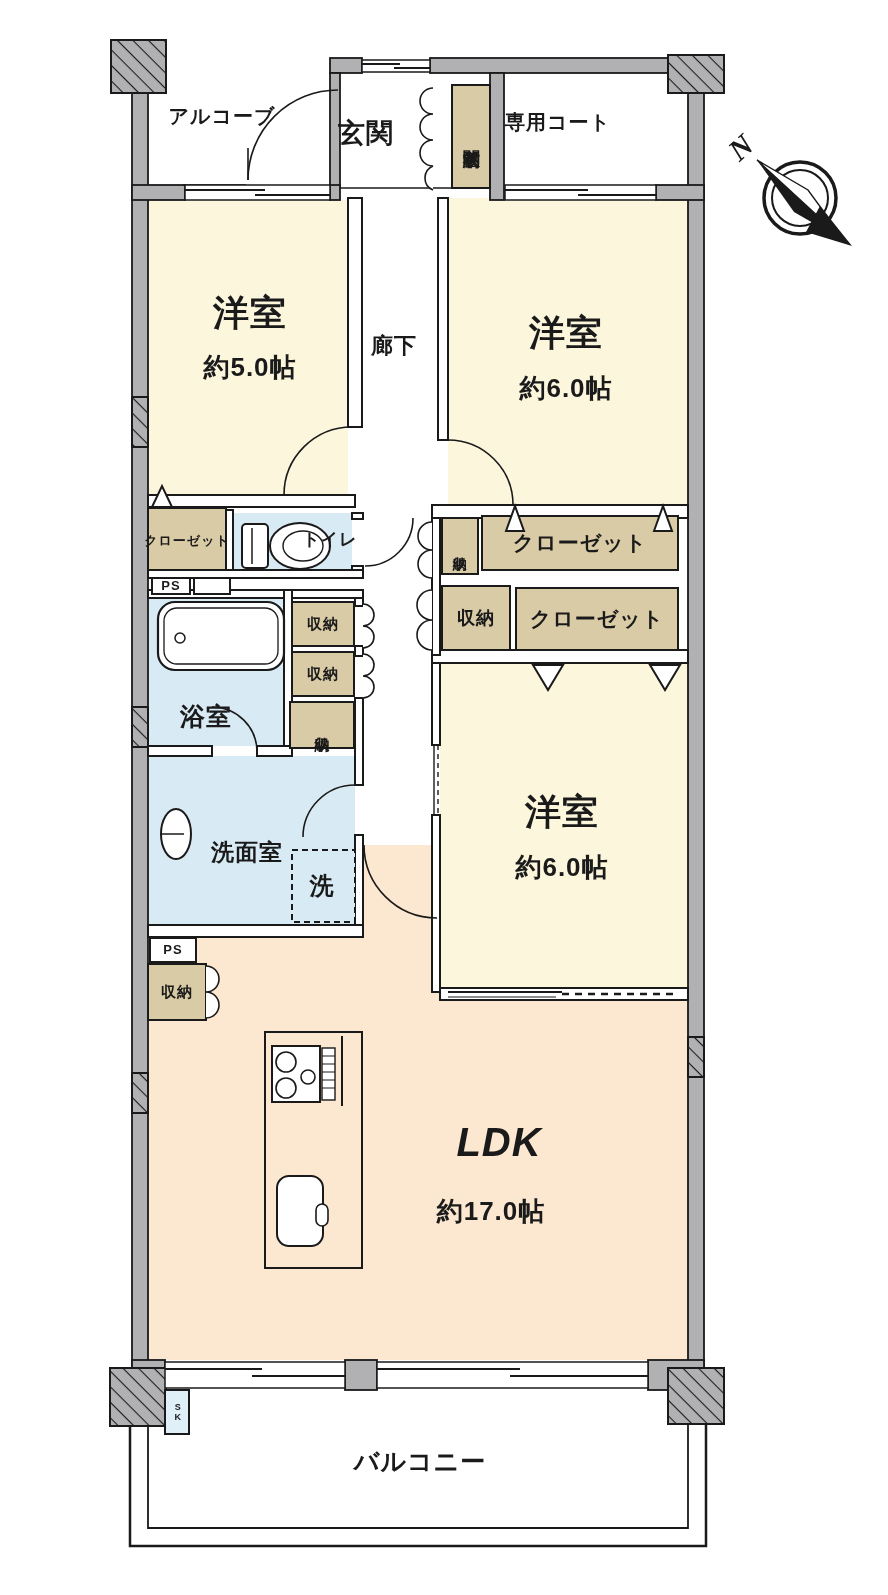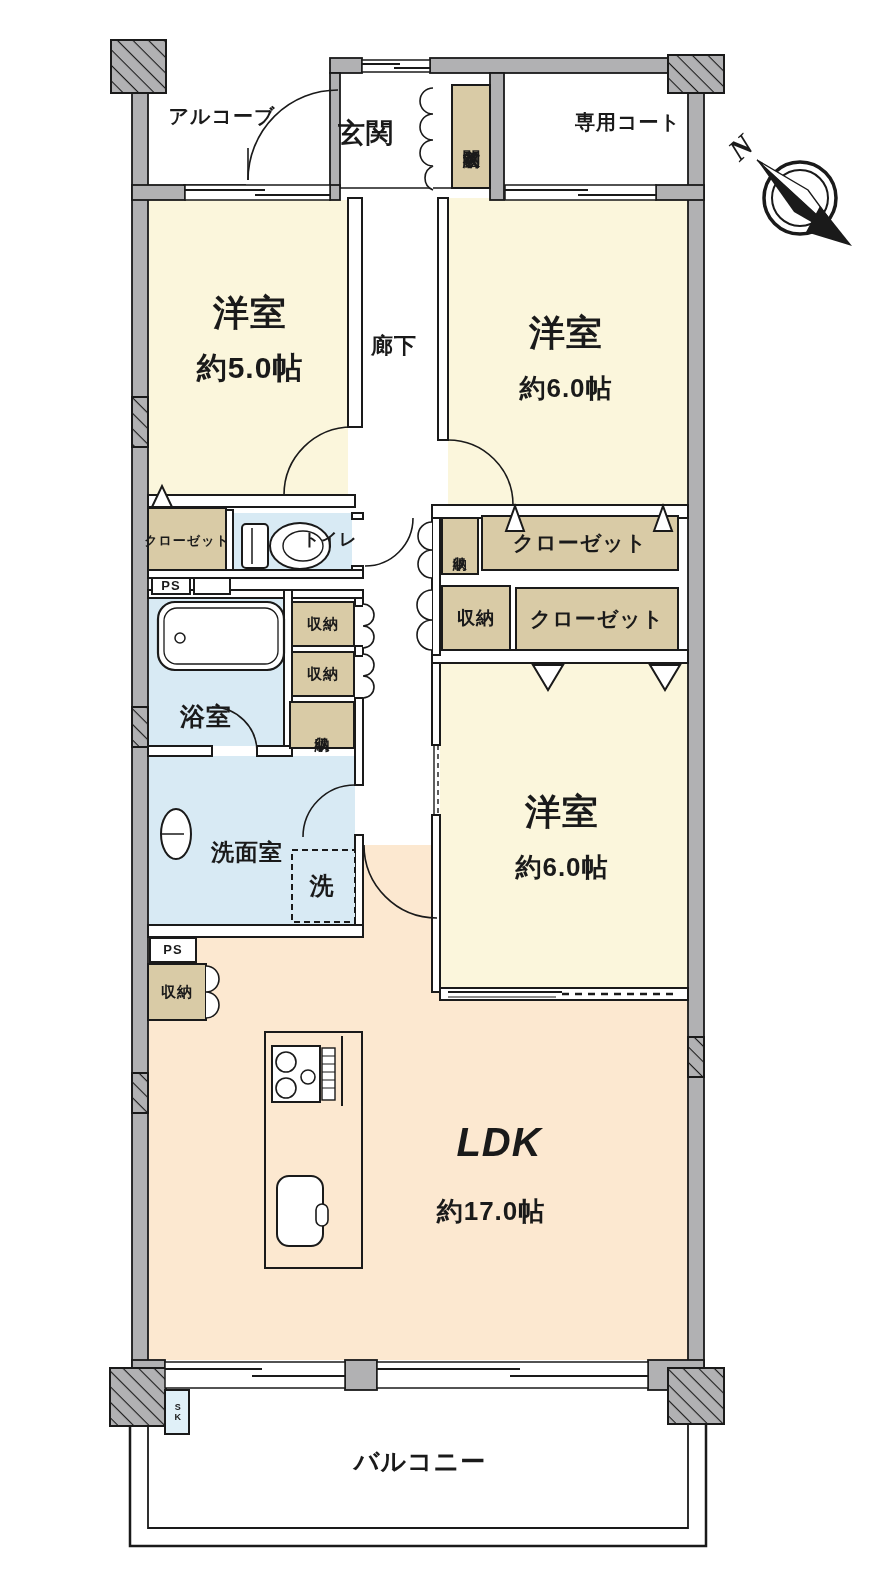--- a/index.html
+++ b/index.html
@@ -220,25 +220,25 @@
     <circle cx="800" cy="198" r="28" fill="none" stroke="#1a1a1a" stroke-width="2"></circle>
     <path d="M 757 160 L 808 190 L 846 242 Z" fill="#ffffff" stroke="#1a1a1a" stroke-width="1.4"></path>
     <polygon points="757,160 846,242 794,212" fill="#1a1a1a"></polygon>
     <polygon points="852,246 806,232 820,206" fill="#1a1a1a"></polygon>
   </g>
 </svg>
 
 <div class="lbl" style="left:222px;top:116px;font-size:20px;">アルコーブ</div>
 <div class="lbl" style="left:366px;top:133px;font-size:27px;">玄関</div>
 <div class="lbl v" style="left:471px;top:137px;font-size:17px;">玄関収納</div>
-<div class="lbl" style="left:628px;top:122px;font-size:20px;">専用コート</div>
+<div class="lbl" style="left:558px;top:122px;font-size:20px;">専用コート</div>
 <div class="lbl north" style="left:741px;top:147px;font-size:30px;">N</div>
 
 <div class="lbl" style="left:250px;top:313px;font-size:36px;">洋室</div>
-<div class="lbl" style="left:250px;top:368px;font-size:30px;">約5.0帖</div>
+<div class="lbl" style="left:250px;top:368px;font-size:26px;">約5.0帖</div>
 <div class="lbl" style="left:394px;top:346px;font-size:22px;">廊下</div>
 <div class="lbl" style="left:566px;top:333px;font-size:36px;">洋室</div>
 <div class="lbl" style="left:566px;top:389px;font-size:26px;">約6.0帖</div>
 
 <div class="lbl" style="left:187px;top:541px;font-size:13px;">クローゼット</div>
 <div class="lbl" style="left:171px;top:586px;font-size:13px;">PS</div>
 <div class="lbl" style="left:330px;top:540px;font-size:17px;text-align:right;">トイレ</div>
 <div class="lbl v" style="left:460px;top:546px;font-size:14px;">収納</div>
 <div class="lbl" style="left:580px;top:543px;font-size:21px;">クローゼット</div>
 <div class="lbl" style="left:323px;top:624px;font-size:15px;">収納</div>

